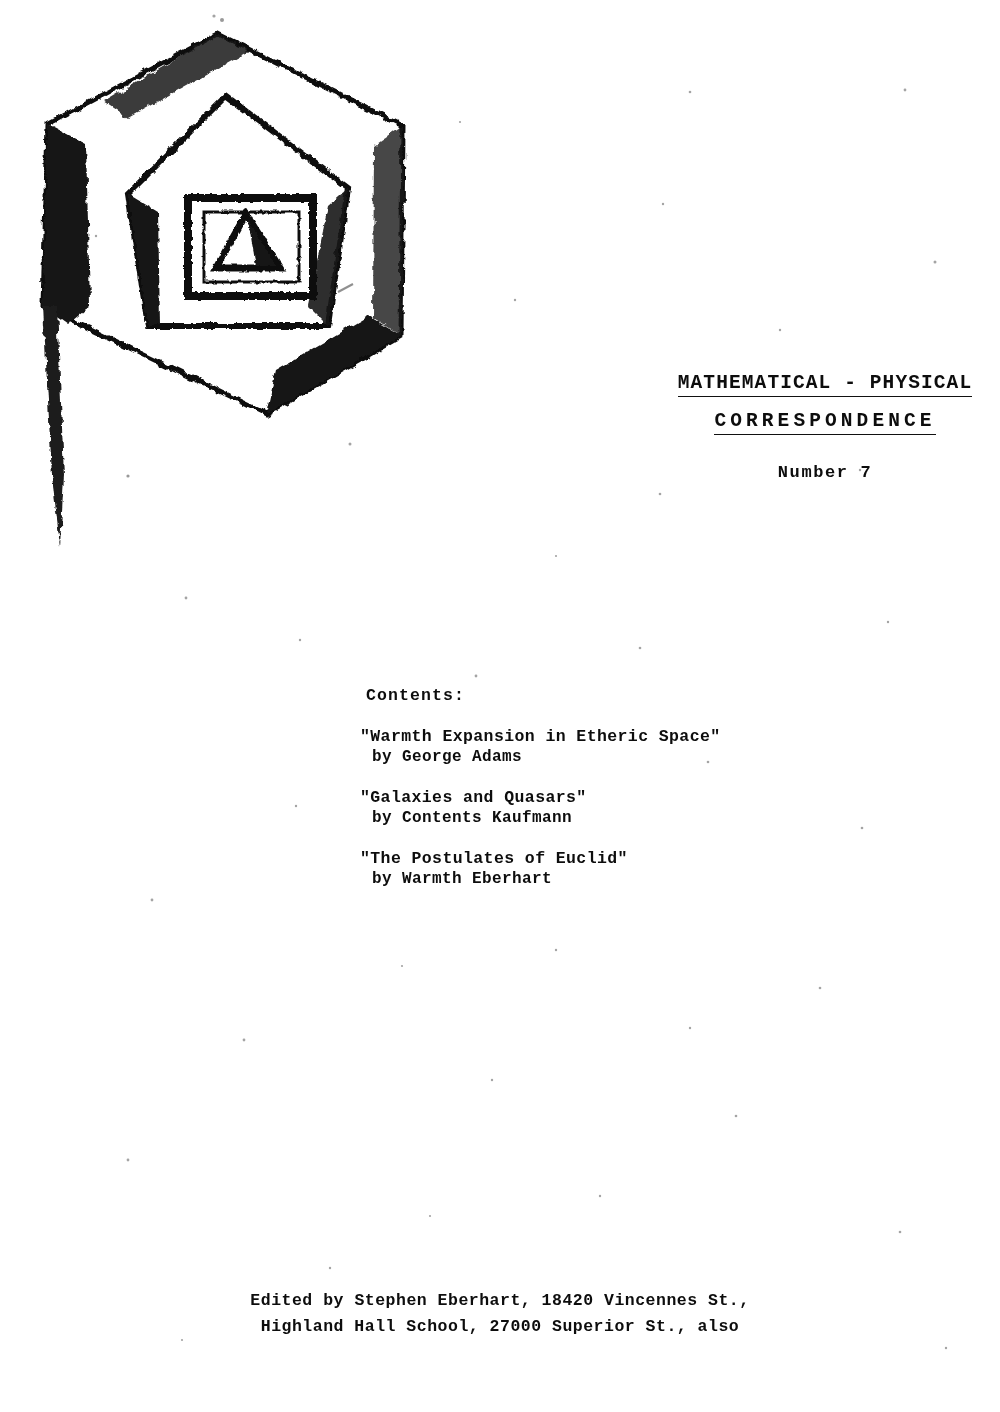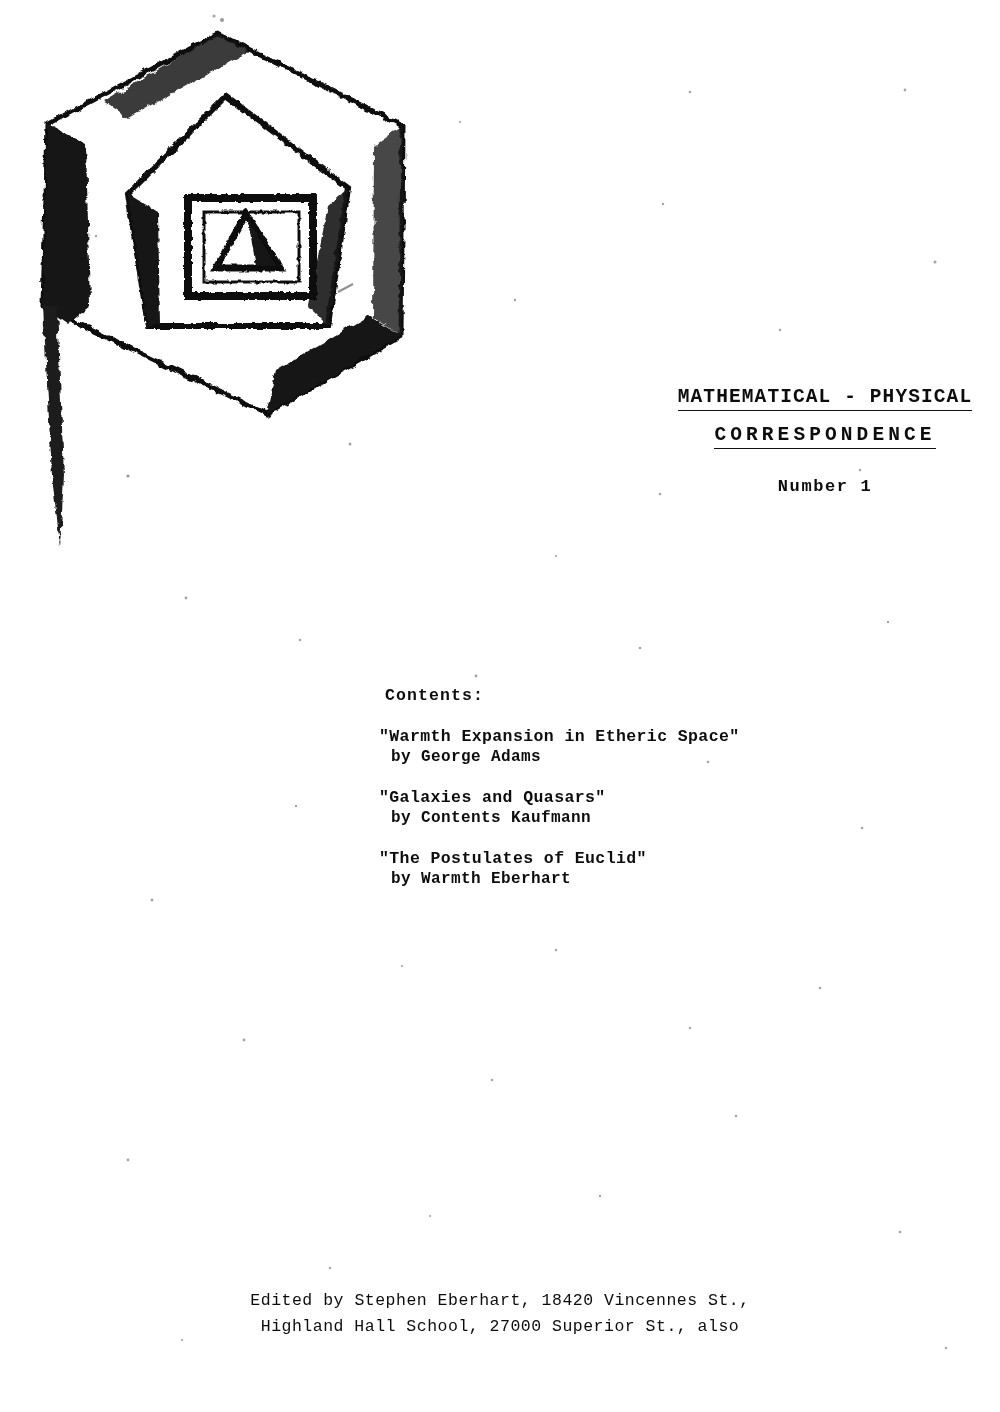--- a/index.html
+++ b/index.html
@@ -32,21 +32,21 @@
     top: 6px;
     width: 440px;
     height: 560px;
   }
   .logo-wrap svg { display: block; }
 
   
   .masthead {
     position: absolute;
     left: 660px;
-    top: 386px;
+    top: 372px;
     width: 330px;
     text-align: center;
   }
   .masthead .line1 {
     font-size: 19.5px;
     letter-spacing: 1.1px;
     font-weight: bold;
     border-bottom: 1.6px solid #111;
     display: inline-block;
     padding-bottom: 2px;
@@ -66,21 +66,21 @@
     margin-top: 28px;
     font-size: 17px;
     letter-spacing: 1.6px;
     font-weight: bold;
     text-align: center;
   }
 
   
   .contents {
     position: absolute;
-    left: 385px;
+    left: 366px;
     top: 686px;
     width: 520px;
   }
   .contents-heading {
     font-size: 16.5px;
     font-weight: bold;
     letter-spacing: 1.1px;
     margin-bottom: 22px;
   }
   .entry {
@@ -105,21 +105,21 @@
   
   .footer {
     position: absolute;
     left: 0;
     top: 1288px;
     width: 1000px;
     text-align: center;
   }
   .footer div {
     font-size: 16.5px;
-    font-weight: normal;
+    font-weight: bold;
     letter-spacing: 0.5px;
     line-height: 1.55;
     white-space: nowrap;
   }
 </style>
 </head>
 <body>
 
 <div class="logo-wrap">
   <svg width="440" height="560" viewBox="0 0 440 560" xmlns="http://www.w3.org/2000/svg">
@@ -171,21 +171,21 @@
       <path d="M330,286 L345,278" stroke="#222" stroke-width="2" fill="none"></path>
       <circle cx="214" cy="14" r="2" fill="#333"></circle>
       <circle cx="120" cy="470" r="1.6" fill="#333"></circle>
     </g>
   </svg>
 </div>
 
 <div class="masthead">
   <div class="line1">MATHEMATICAL - PHYSICAL</div>
   <div class="line2">CORRESPONDENCE</div>
-  <div class="number">Number  1</div>
+  <div class="number">Number  7</div>
 </div>
 
 <div class="contents">
   <div class="contents-heading">Contents:</div>
 
   <div class="entry">
     <div class="title">"Warmth Expansion in Etheric Space"</div>
     <div class="author">by George Adams</div>
   </div>
 

